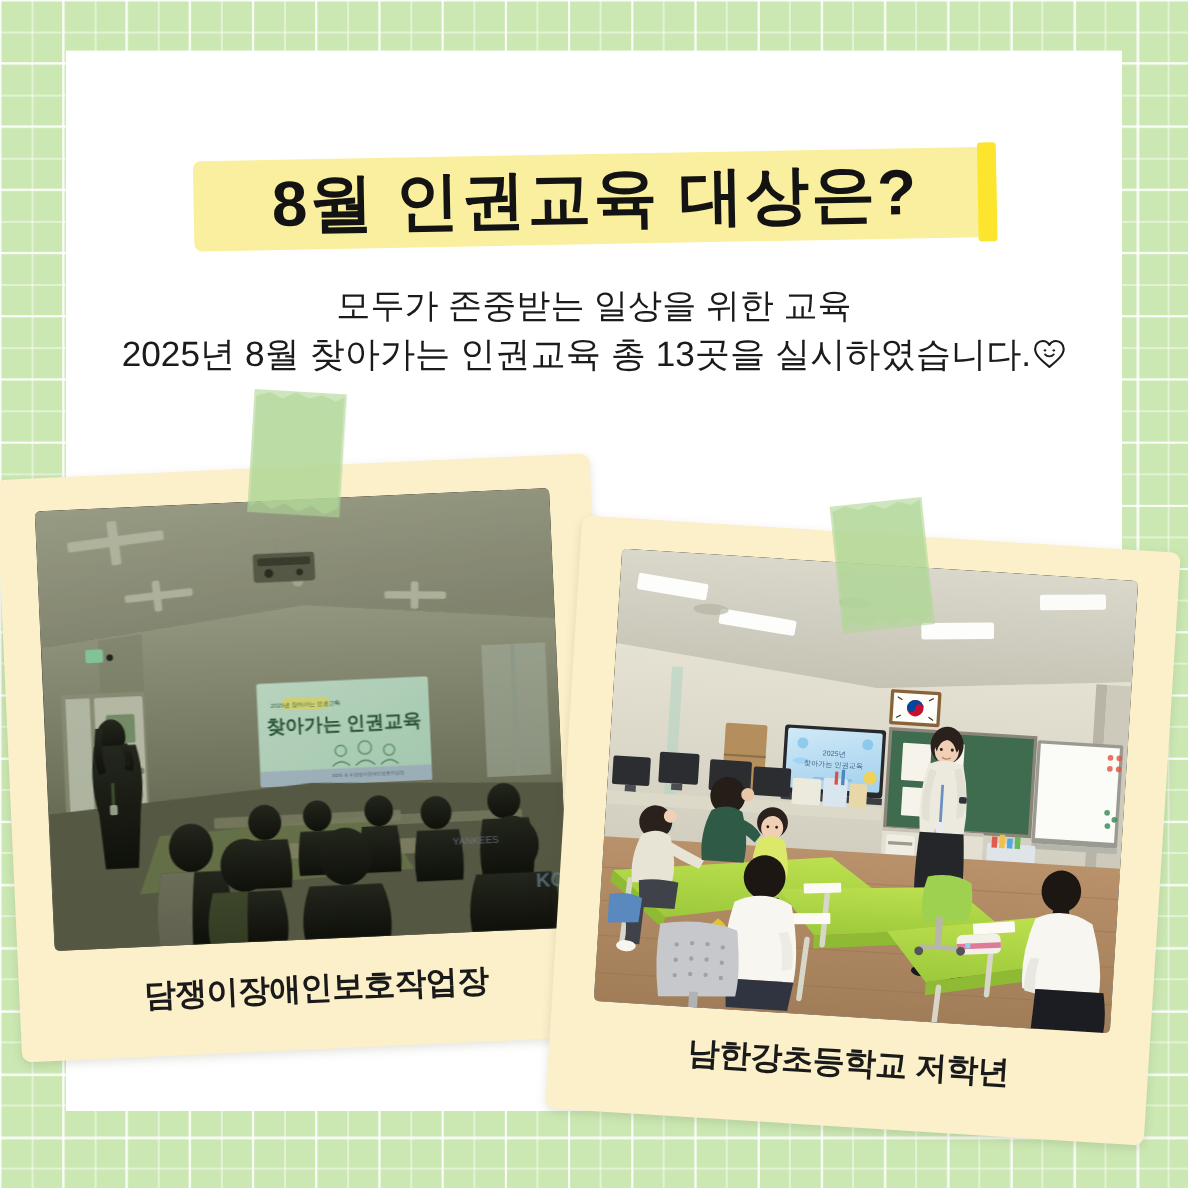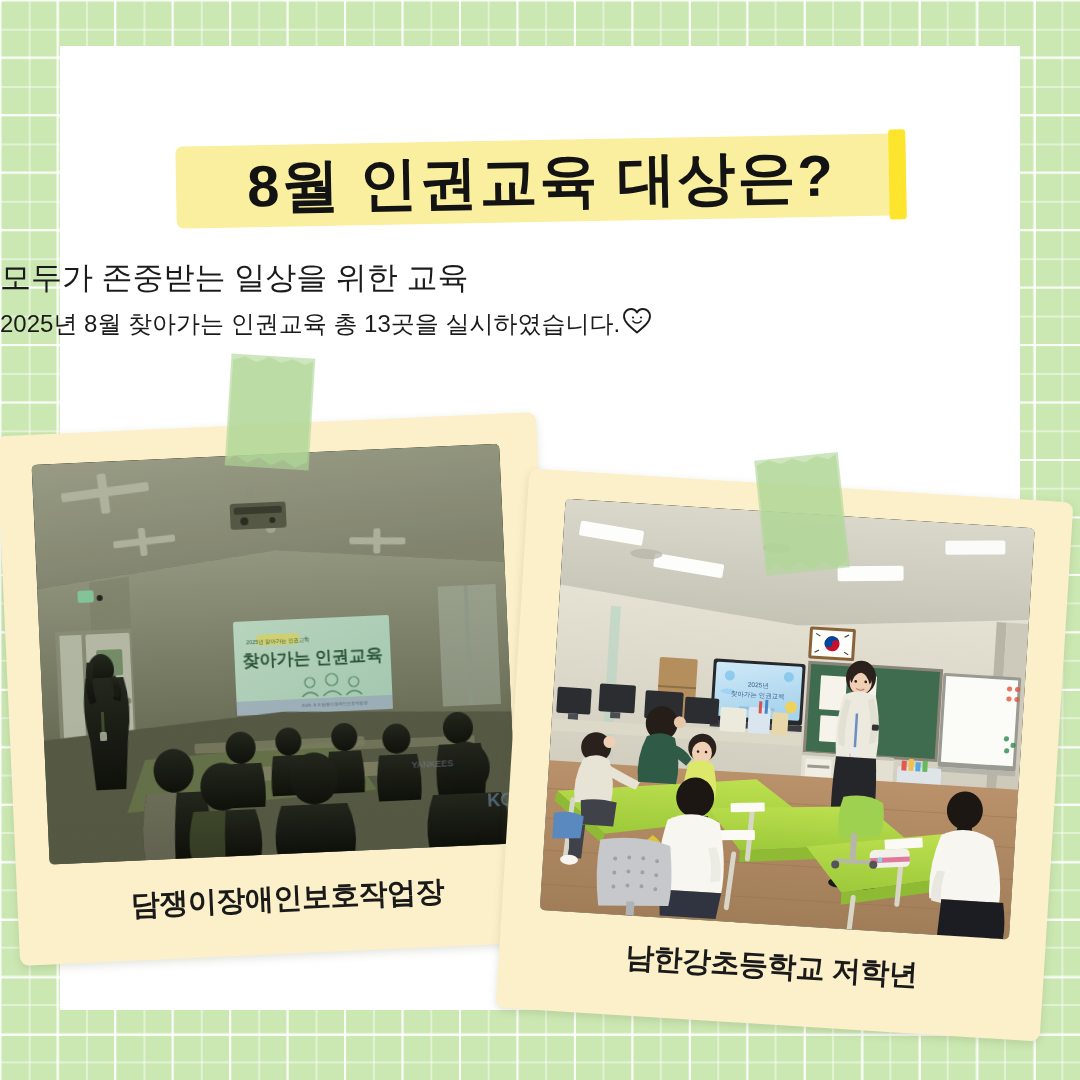--- a/index.html
+++ b/index.html
@@ -73,28 +73,28 @@
     color:#131313;
     letter-spacing:2px;
     line-height:1;
     white-space:nowrap;
   }
 
   
   #subtitle {
     position:absolute;
     left:0; right:0; top:256px;
-    text-align:left;
+    text-align:center;
     color:#1b1b1b;
     font-size:31px;
     line-height:1.42;
     font-weight:400;
   }
   #subtitle .line { display:block; white-space:nowrap; }
-  #sub-line2 { font-size:24px; }
+  #sub-line2 { font-size:32px; }
   .heart-icon {
     display:inline-block;
     vertical-align:-3px;
     margin-left:2px;
   }
 
   
   .photo-frame {
     position:absolute;
     background:#fbf0c9;

